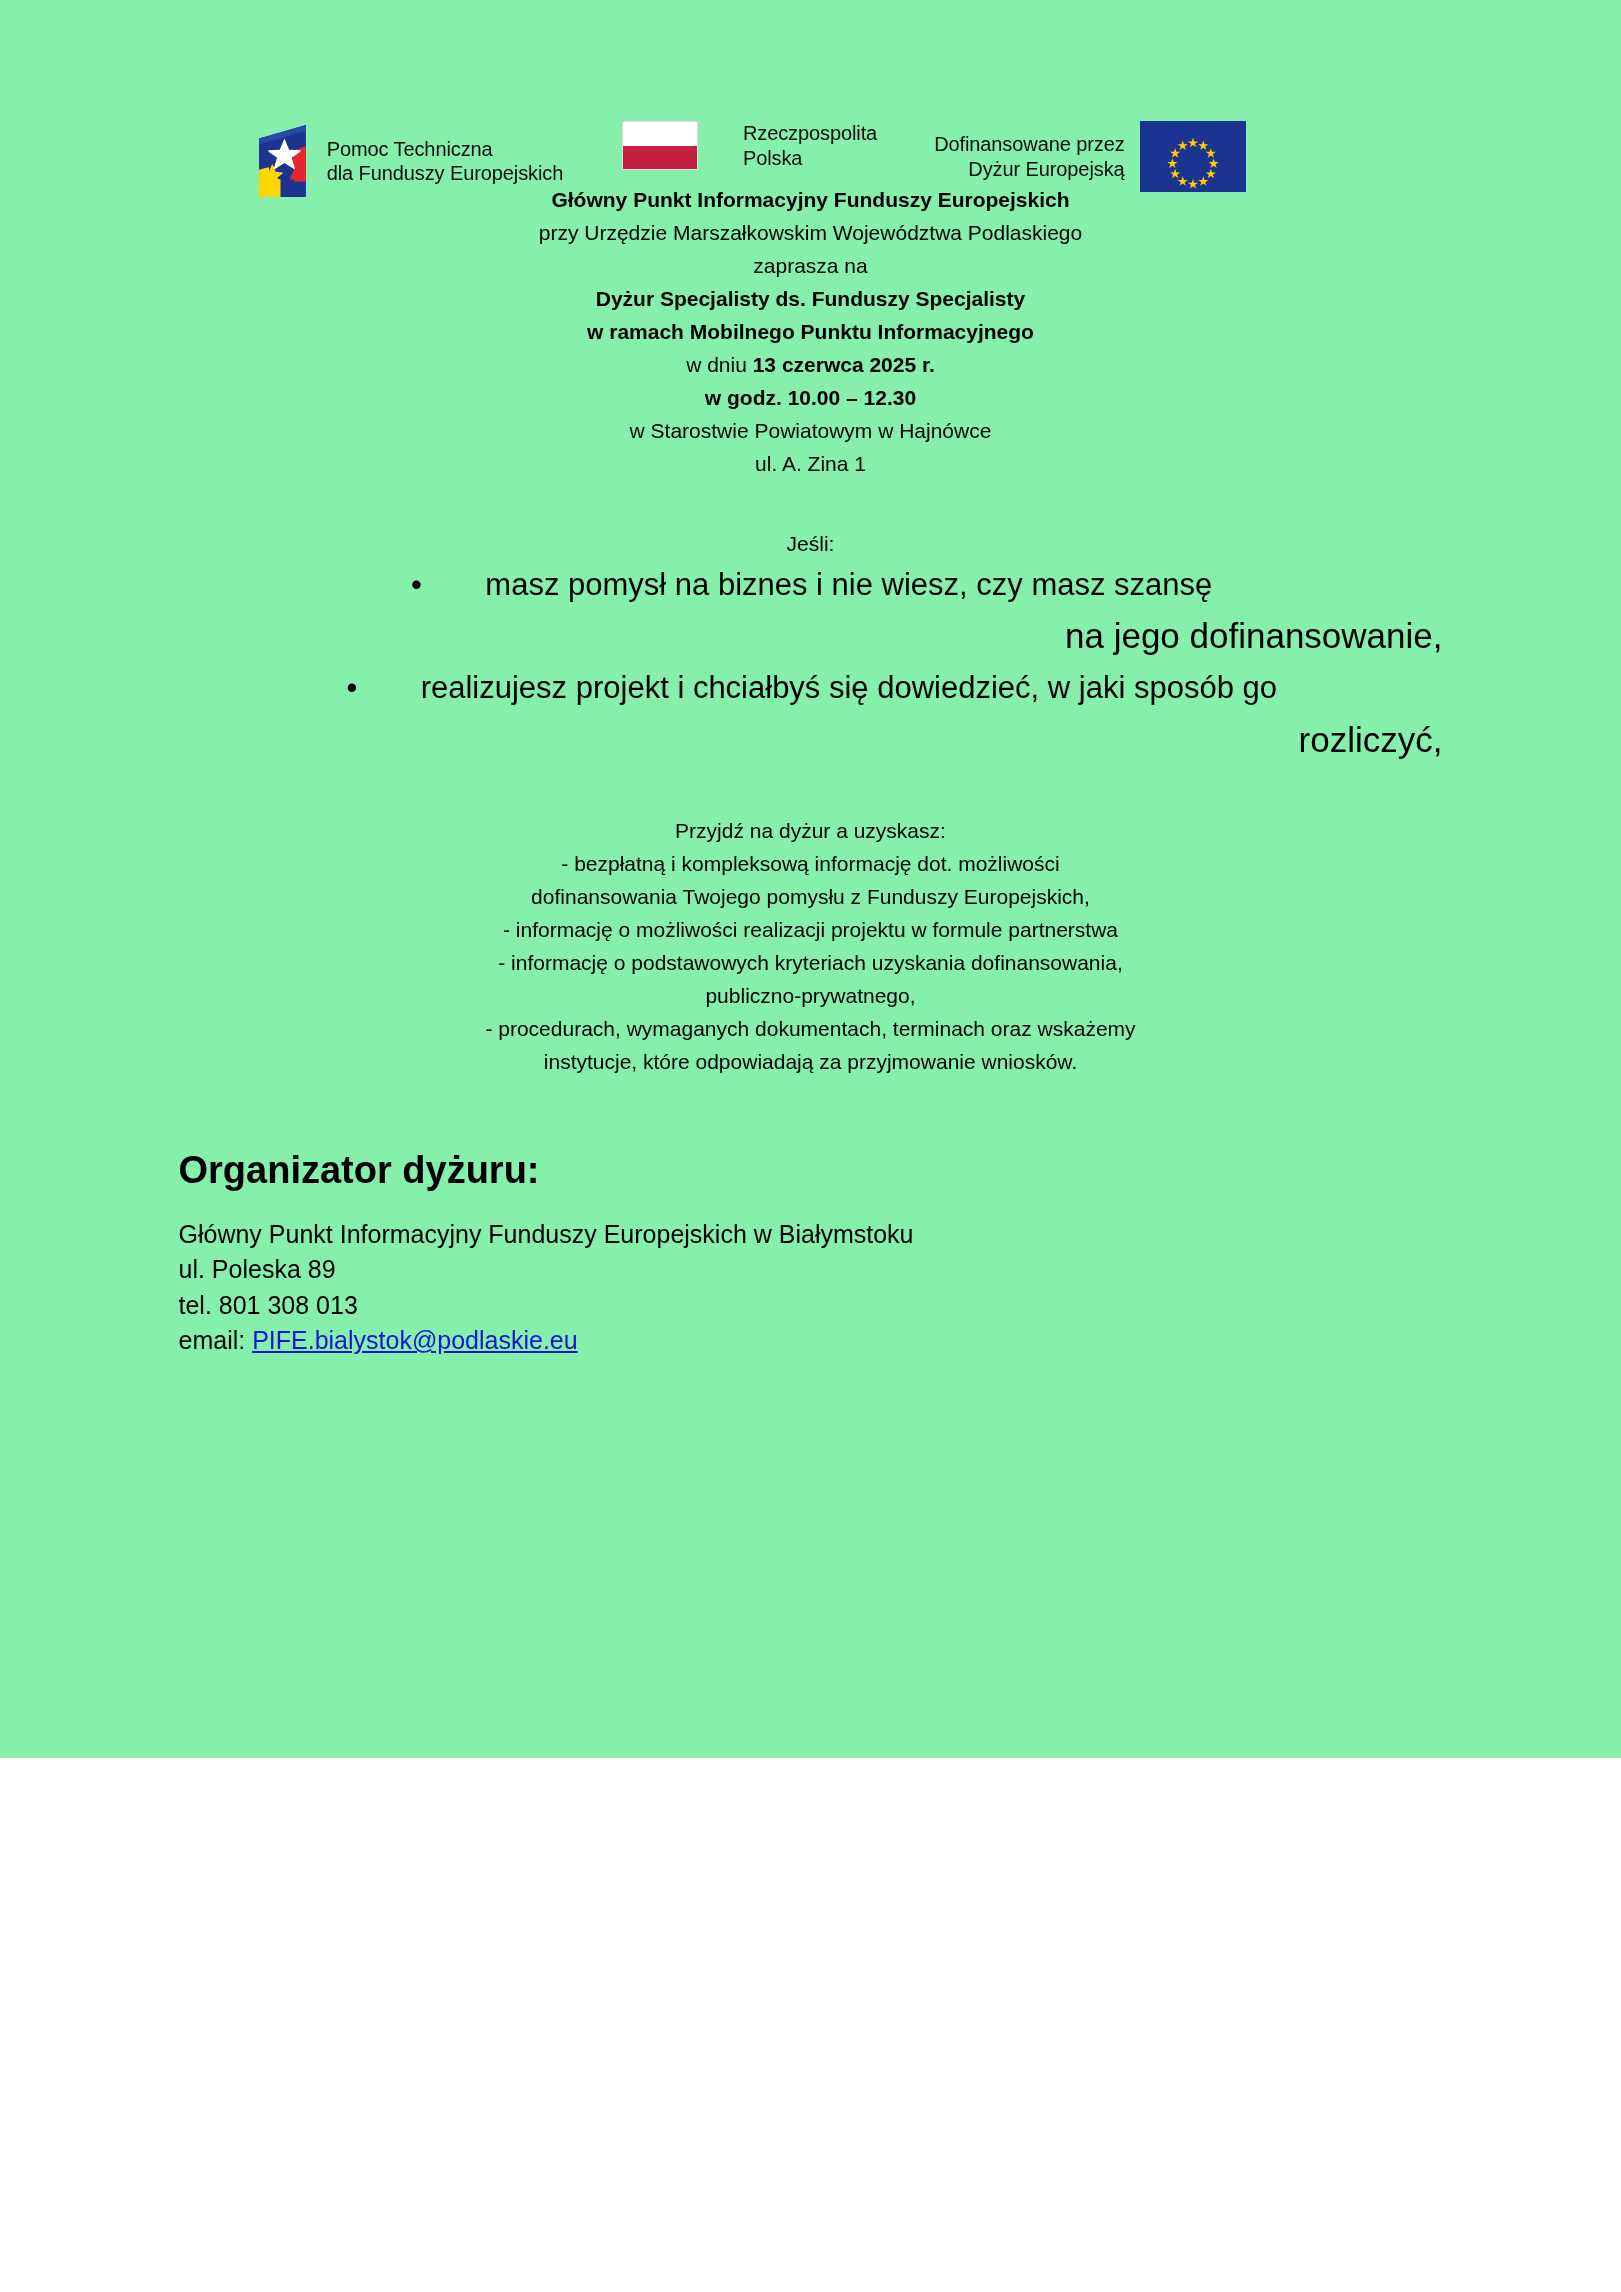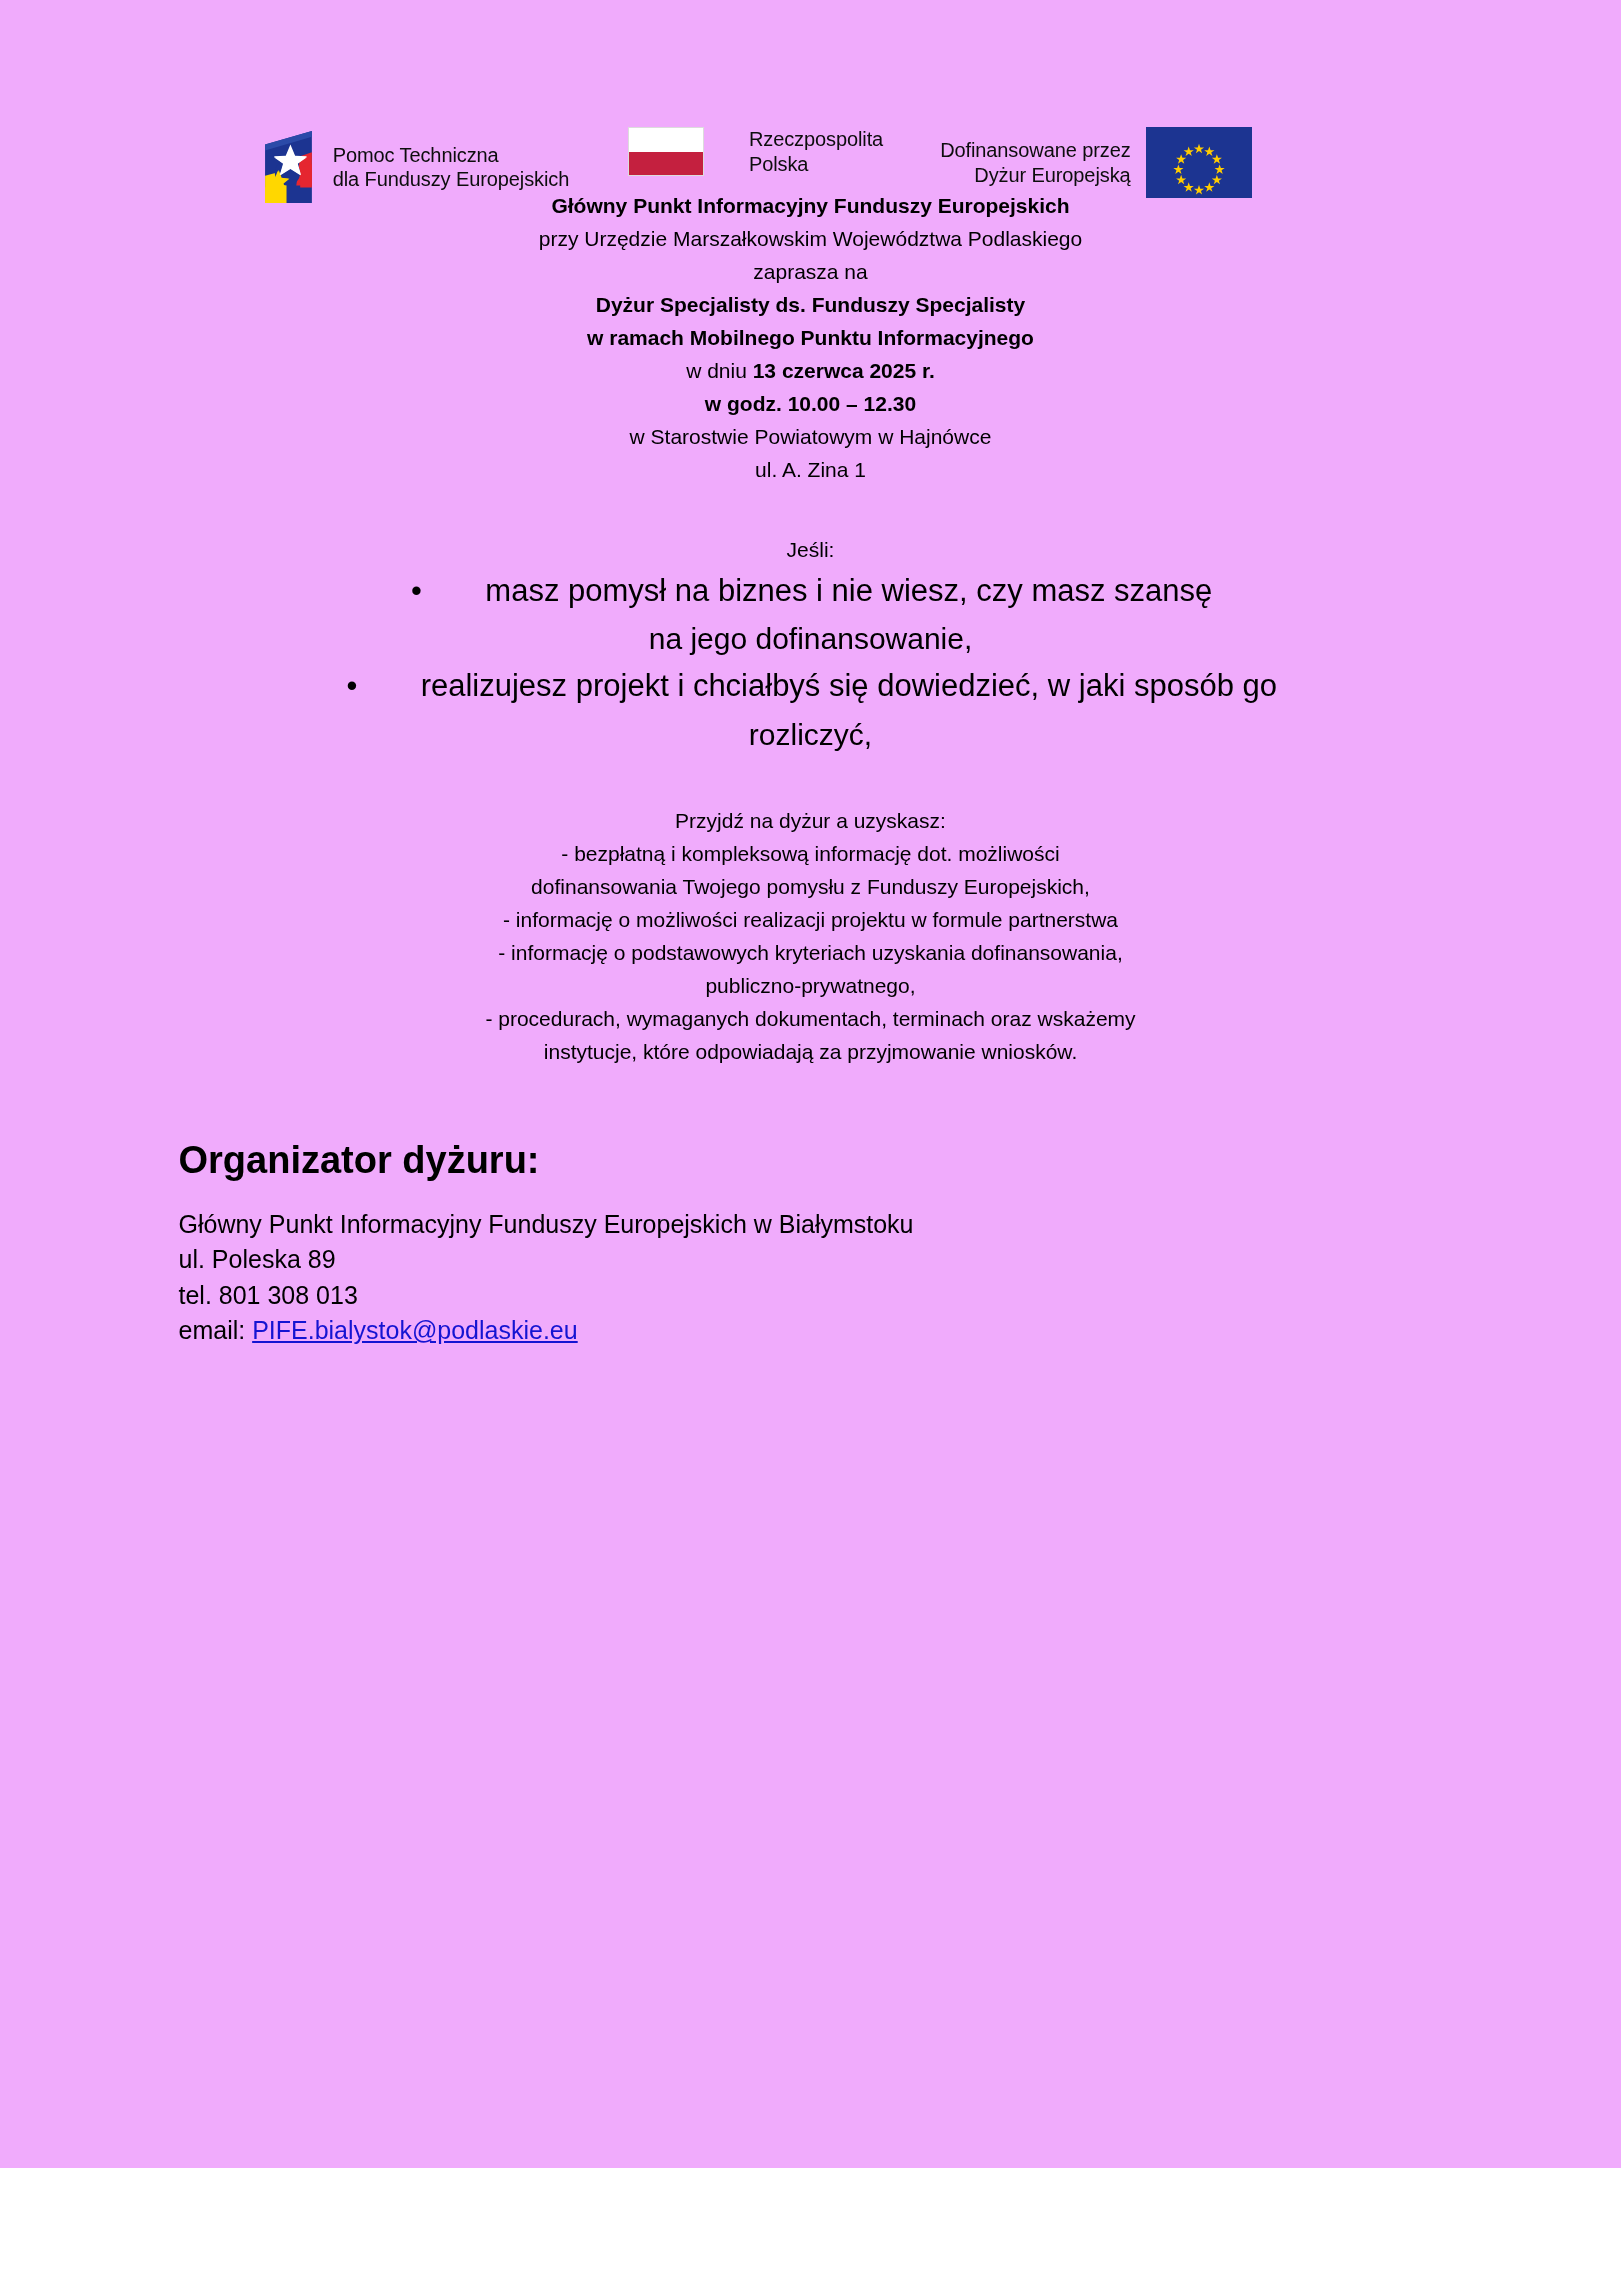--- a/index.html
+++ b/index.html
@@ -10,25 +10,25 @@
   body {
     width: 1621px;
     height: 2293px;
     font-family: "Liberation Sans", sans-serif;
     color: #000000;
     position: relative;
     overflow: hidden;
   }
   .page {
     width: 1621px;
-    height: 2168px;
+    height: 1758px;
     box-sizing: border-box;
-    padding: 14px;
-    position: relative;
-    background: #f0abfc;
+    padding: 8px;
+    position: relative;
+    background: #86efac;
   }
 
   
   .logo-bar {
     display: flex;
     align-items: flex-start;
     padding: 113px 0 0 0;
     margin: 0 0 0 0;
     height: 108px;
     box-sizing: border-box;
@@ -111,22 +111,22 @@
   .bullet-dot {
     width: 15.7px;
     text-align: center;
     flex: 0 0 auto;
   }
   .bullet-text {
     margin-left: 61px;
     flex: 0 0 auto;
   }
   .bullet-cont {
-    text-align: center;
-    font-size: 30px;
+    text-align: right;
+    font-size: 35px;
     line-height: 1.57;
   }
 
   
   .footer {
     margin: 0 auto;
     width: 1264px;
     padding-top: 63px;
     text-align: left;
   }

